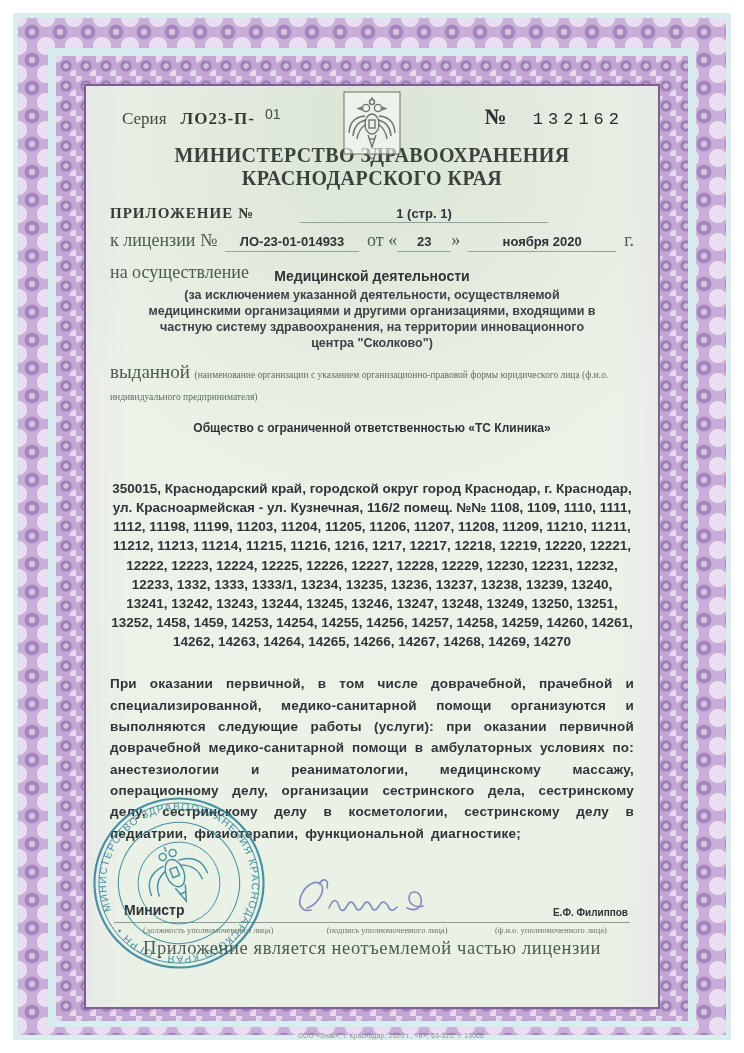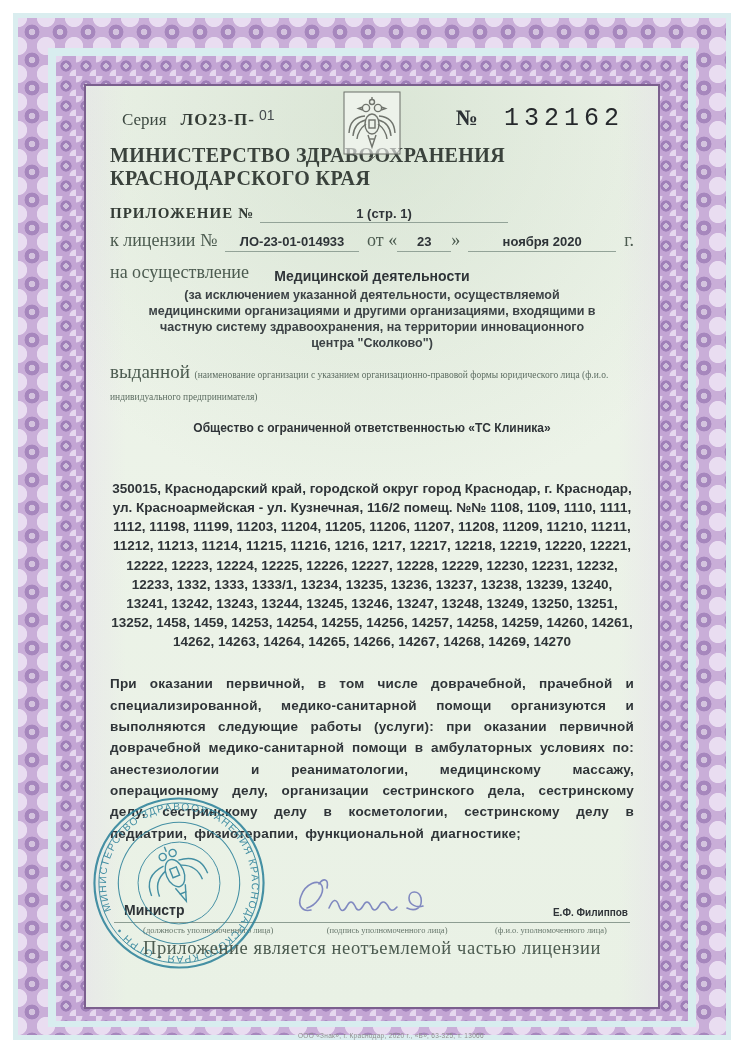--- a/index.html
+++ b/index.html
@@ -42,33 +42,33 @@
       linear-gradient(#eef4ea, #e9f1e5);
     padding:14px 24px 0 24px;box-sizing:border-box;
   }
   .serif-form{color:#4c5b50;}
   .typed{font-family:"Liberation Sans", sans-serif;font-weight:bold;color:#2f3438;}
 
   
   .serial-row{display:flex;align-items:baseline;position:relative;height:34px;margin-top:4px;}
   .series-label{font-size:17px;color:#3e4a42;margin-left:12px;}
   .series-value{font-size:17px;font-weight:bold;color:#343c36;letter-spacing:1px;margin-left:14px;}
-  .series-number{font-family:"Liberation Sans", sans-serif;font-size:14px;color:#454a4e;margin-left:4px;position:relative;top:-5px;}
+  .series-number{font-family:"Liberation Sans", sans-serif;font-size:14px;color:#454a4e;margin-left:10px;position:relative;top:-5px;}
   .number-group{margin-left:auto;display:flex;align-items:baseline;margin-right:10px;}
   .number-sign{font-size:22px;font-weight:bold;color:#2c3134;}
-  .number-value{font-family:"Liberation Mono", monospace;font-size:25px;color:#26292c;letter-spacing:5px;margin-left:26px;}
+  .number-value{font-family:"Liberation Mono", monospace;font-size:17px;color:#26292c;letter-spacing:5px;margin-left:26px;}
   .emblem-box{position:absolute;left:50%;top:-14px;transform:translateX(-50%);}
 
   
-  .ministry{margin-top:6px;font-weight:bold;font-size:20px;color:#3a423c;letter-spacing:.4px;line-height:1.15;}
+  .ministry{margin-top:6px;text-align:center;font-weight:bold;font-size:20px;color:#3a423c;letter-spacing:.4px;line-height:1.15;}
 
   
   .fill{display:inline-block;border-bottom:1px solid #93a398;text-align:center;vertical-align:baseline;}
   .fill .typed{font-size:13px;}
-  .appendix-row{margin-top:14px;display:flex;align-items:baseline;}
+  .appendix-row{margin-top:14px;display:flex;align-items:baseline;gap:40px;}
   .appendix-label{font-size:15px;font-weight:bold;color:#333b35;letter-spacing:1px;}
   .appendix-fill{width:248px;margin-left:6px;}
   .license-row{margin-top:7px;display:flex;align-items:baseline;font-size:18px;}
   .license-fill{flex:1;margin:0 8px;}
   .day-fill{width:54px;}
   .month-fill{width:148px;margin:0 8px;}
   .carry-label{margin-top:10px;font-size:18px;}
   .activity-title{text-align:center;font-size:14px;margin-top:-15px;}
   .activity-note{text-align:center;font-family:"Liberation Sans", sans-serif;font-weight:bold;font-size:12.5px;color:#3c4245;line-height:1.28;margin:3px auto 0 auto;max-width:470px;}
   .issued-row{margin-top:10px;font-size:19px;}

